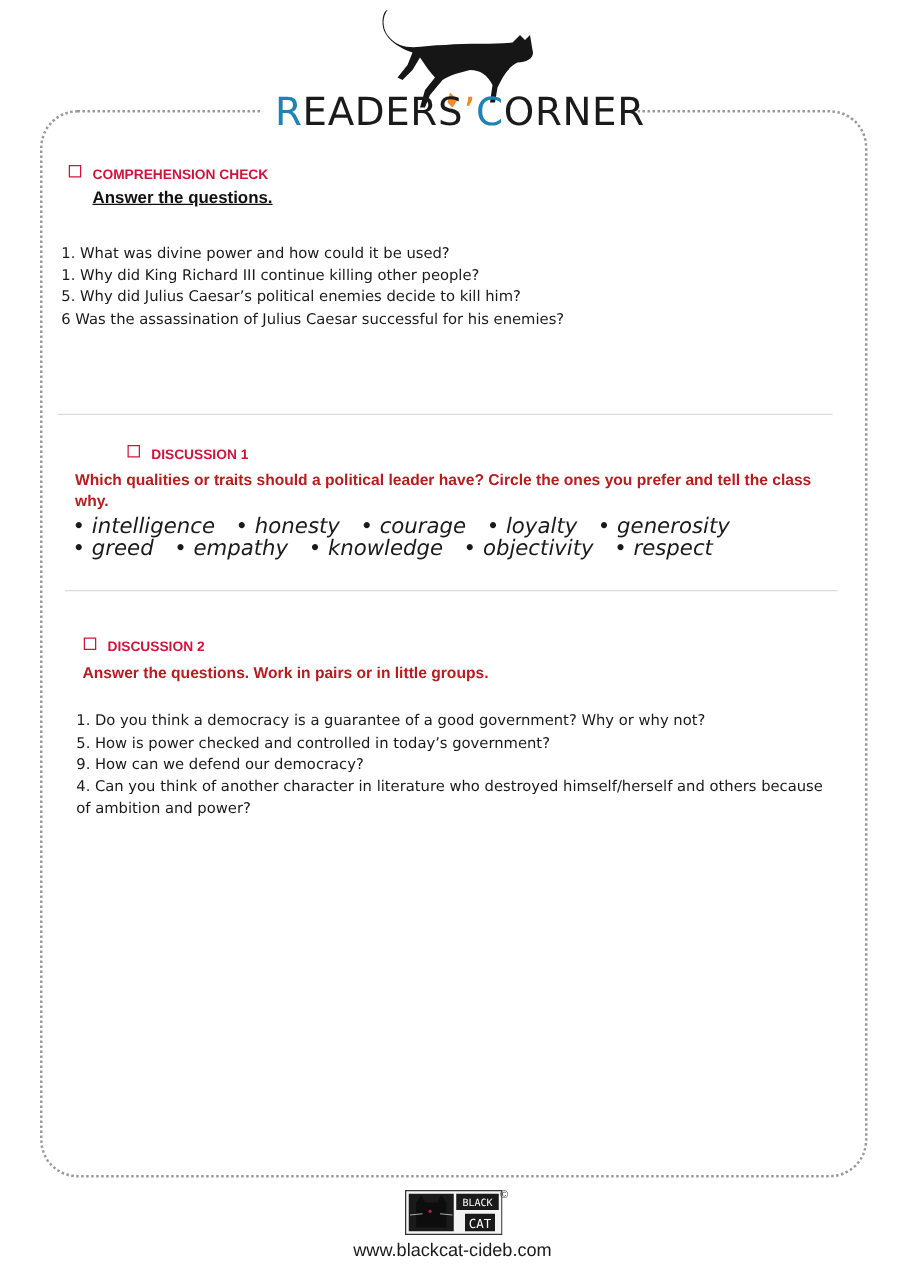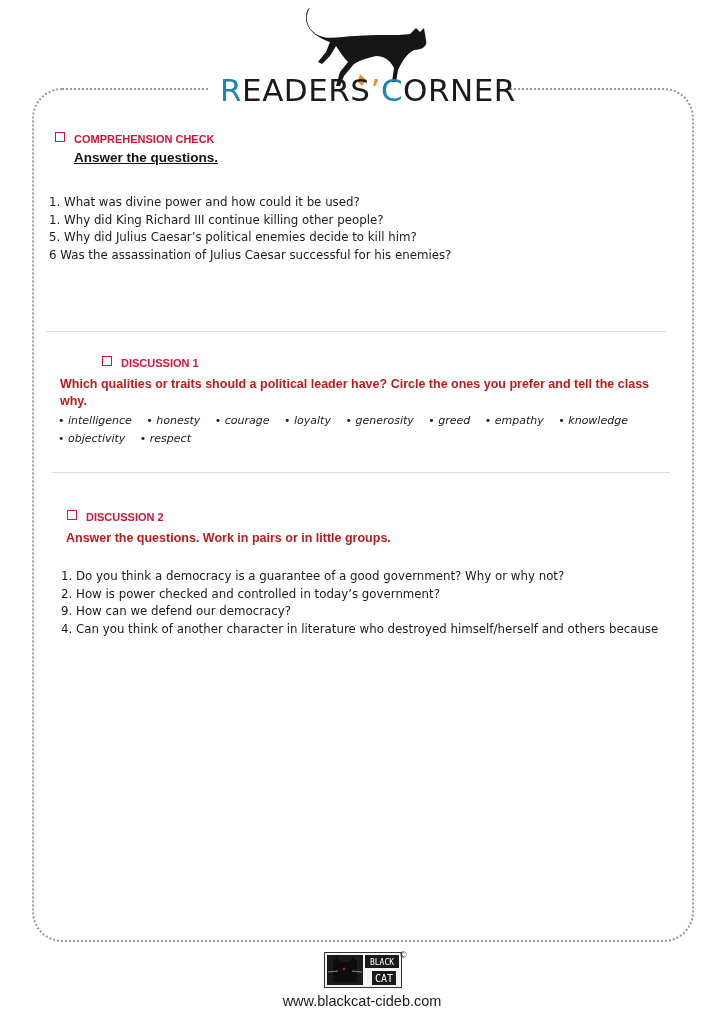--- a/index.html
+++ b/index.html
@@ -20,21 +20,21 @@
   .frame-gap { position: absolute; left: 210px; top: 82px; width: 300px; height: 14px; background: #fff; }
 
   .sec-head { position: absolute; font-weight: bold; font-size: 11px; color: #d2143a; white-space: nowrap; }
   .sec-head .box { display: inline-block; width: 8px; height: 8px; border: 1.6px solid #d2143a;
                    margin-right: 9px; vertical-align: 1px; }
   .instr { position: absolute; font-weight: bold; font-size: 13.5px; color: #111; }
   .instr2 { position: absolute; font-weight: bold; font-size: 12.5px; color: #b91c1c; line-height: 17px; }
   .qlist { position: absolute; font-family: "DejaVu Sans", sans-serif; font-size: 11.8px; line-height: 17.6px; color: #1a1a1a; }
   .qlist div { white-space: nowrap; }
   .traits { position: absolute; left: 58px; top: 412px; width: 600px; font-family: "DejaVu Sans", sans-serif;
-            font-style: italic; font-size: 11px; line-height: 18px; color: #1a1a1a; }
+            font-style: italic; font-size: 17px; line-height: 18px; color: #1a1a1a; }
   .traits span { margin-right: 11px; white-space: nowrap; }
   .divider { position: absolute; height: 1px; background: #dcdcdc; }
 
   .footer-logo { position: absolute; left: 324px; top: 952px; width: 78px; height: 36px; }
   .copy { position: absolute; left: 400px; top: 950px; font-size: 9px; color: #333; }
   .url { position: absolute; left: 0; width: 724px; top: 993px; text-align: center; font-size: 14.5px; color: #1a1a1a; }
 </style>
 </head>
 <body>
 
@@ -82,23 +82,24 @@
 </div>
 
 <div class="divider" style="left:52px; top:472px; width:618px;"></div>
 
 <div class="sec-head" style="left:67px; top:510px;">
   <span class="box"></span><span>DISCUSSION 2</span>
 </div>
 <div class="instr2" style="left:66px; top:530px;">Answer the questions. Work in pairs or in little groups.</div>
 <div class="qlist" style="left:61px; top:568px;">
   <div>1. Do you think a democracy is a guarantee of a good government? Why or why not?</div>
-  <div>2. How is power checked and controlled in today’s government?</div>
+  <div>5. How is power checked and controlled in today’s government?</div>
   <div>9. How can we defend our democracy?</div>
   <div>4. Can you think of another character in literature who destroyed himself/herself and others because</div>
+  <div>of  ambition and power?</div>
 </div>
 
 <svg class="footer-logo" viewBox="0 0 78 36">
   <rect x="0.5" y="0.5" width="77" height="35" fill="#f4f4f4" stroke="#333" stroke-width="1"></rect>
   <rect x="3" y="3" width="36" height="30" fill="#1a1a1a"></rect>
   <path d="M9 10 L13 4 L16 10 L26 10 L29 4 L33 10 L33 30 L9 30 Z" fill="#0d0d0d"></path>
   <circle cx="20" cy="17" r="1.3" fill="#d2143a"></circle>
   <line x1="4" y1="20" x2="14" y2="19" stroke="#ddd" stroke-width="0.6"></line>
   <line x1="28" y1="19" x2="38" y2="20" stroke="#ddd" stroke-width="0.6"></line>
   <rect x="41" y="3" width="34" height="13" fill="#1a1a1a"></rect>

